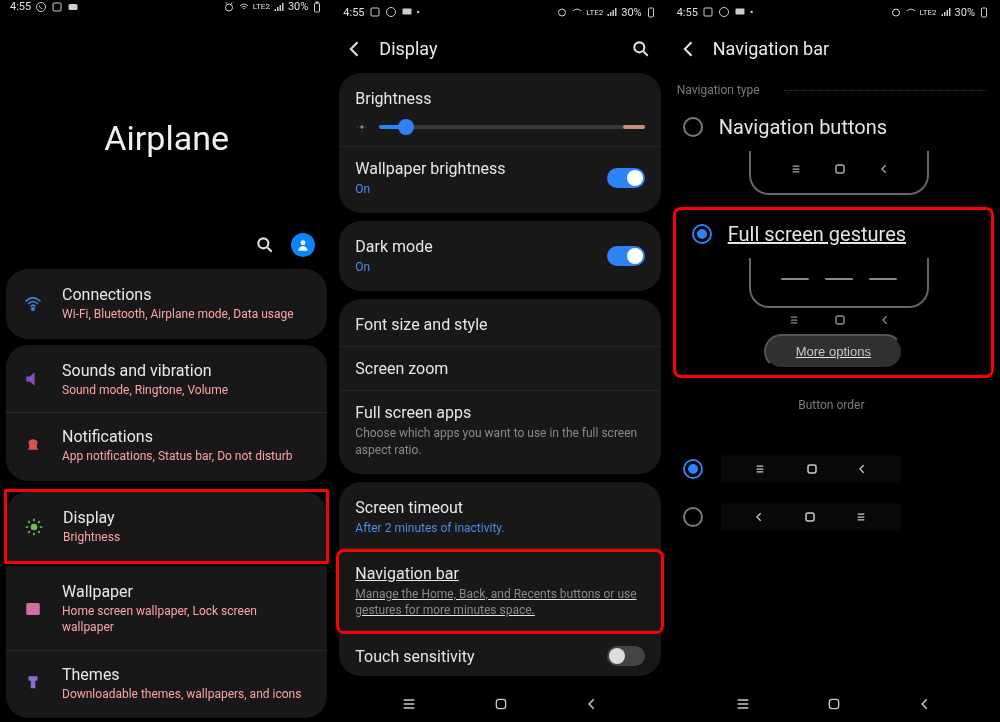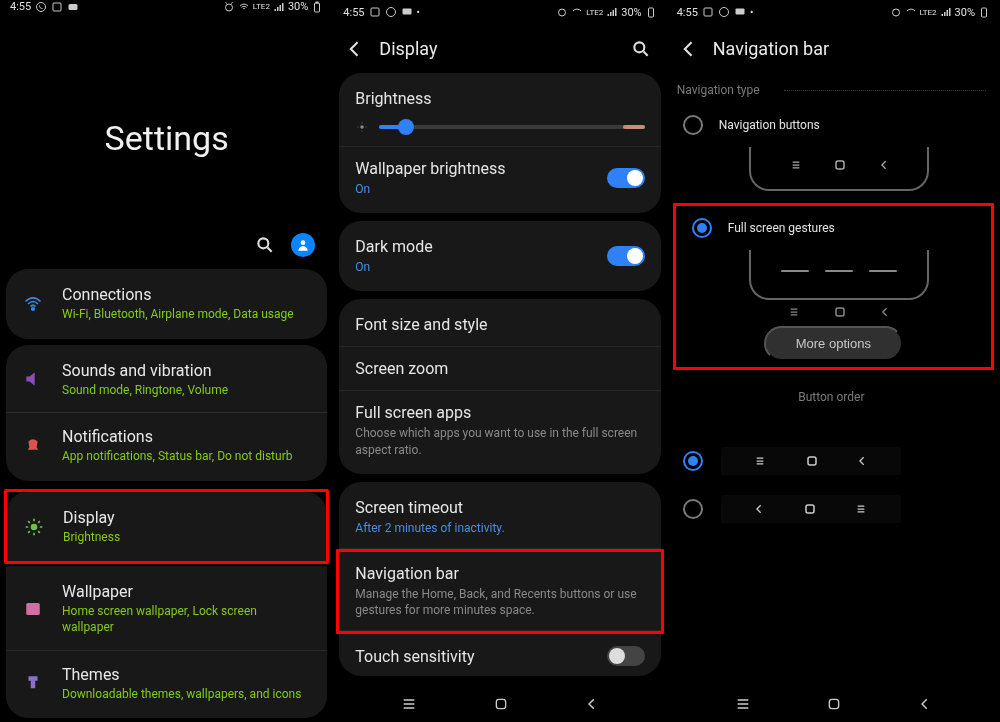--- a/index.html
+++ b/index.html
@@ -72,21 +72,21 @@
     border-bottom: 1px solid #2a2a2a;
   }
   .list-item:last-child { border-bottom: none; }
   .list-icon {
     width: 22px; height: 22px;
     display: flex; align-items: center; justify-content: center;
     flex-shrink: 0;
   }
   .list-body { flex: 1; }
   .list-title { font-size: 16px; color: #e8e8e8; line-height: 1.25; }
-  .list-sub { font-size: 12px; color: #84cc16; margin-top: 2px; line-height: 1.3; }
+  .list-sub { font-size: 12px; color: #fca5a5; margin-top: 2px; line-height: 1.3; }
   .highlight-red {
     border: 3px solid #ff0000;
     border-radius: 2px;
     position: relative;
   }
 
   
   .header2 {
     display: flex;
     align-items: center;
@@ -154,21 +154,21 @@
   }
   .radio {
     width: 20px; height: 20px; border: 2px solid #7a7a7a; border-radius: 50%;
     display: flex; align-items: center; justify-content: center;
     flex-shrink: 0;
   }
   .radio.sel { border-color: #2e81f7; }
   .radio.sel::after {
     content: ''; width: 10px; height: 10px; background: #2e81f7; border-radius: 50%;
   }
-  .radio-label { font-size: 12px; color: #e4e4e4; }
+  .radio-label { font-size: 20px; color: #e4e4e4; }
   .preview-card {
     margin: 6px 40px 6px 52px;
     display: flex; flex-direction: column; align-items: center;
   }
   .phone-outline {
     width: 180px; height: 44px;
     border: 2px solid #666; border-top: none;
     border-bottom-left-radius: 20px;
     border-bottom-right-radius: 20px;
     display: flex; align-items: center; justify-content: space-around;
@@ -196,21 +196,22 @@
   }
   .sys-nav {
     height: 36px;
     display: flex; align-items: center; justify-content: space-around;
     padding: 0 30px;
     margin-top: auto;
   }
   .outline-box {
     border: 3px solid #ff0000;
     margin: 0 5px;
-    border-radius: 1px;
+    border-radius: 8px;
+    text-decoration: underline;
   }
 </style>
 </head>
 <body>
 
 <div class="phone">
   <div class="status-bar">
     <div class="status-left">
       <span>4:55</span>
       <svg class="icon-glyph" viewBox="0 0 24 24" fill="#ccc">
@@ -237,21 +238,21 @@
           <path d="M3 20h3v-4H3zM8 20h3v-8H8zM13 20h3V8h-3zM18 20h3V4h-3z"></path>
         </svg>
       <span>30%</span>
       <svg class="icon-glyph" viewBox="0 0 24 24" fill="none" stroke="#ccc" stroke-width="2">
           <rect x="7" y="4" width="10" height="18" rx="2"></rect>
           <rect x="10" y="2" width="4" height="2"></rect>
         </svg>
     </div>
   </div>
 
-  <div class="settings-title">Settings</div>
+  <div class="settings-title">Airplane</div>
 
   <div class="settings-actions">
     <svg width="20" height="20" class="search-btn" viewBox="0 0 24 24" fill="none" stroke="currentColor" stroke-width="2.5">
         <circle cx="10" cy="10" r="6"></circle>
         <path d="M15 15l5 5"></path>
       </svg>
     <div class="avatar">
       <svg width="14" height="14" viewBox="0 0 24 24" fill="#fff">
           <circle cx="12" cy="8" r="4"></circle>
           <path d="M4 22c0-5 4-8 8-8s8 3 8 8z"></path>

